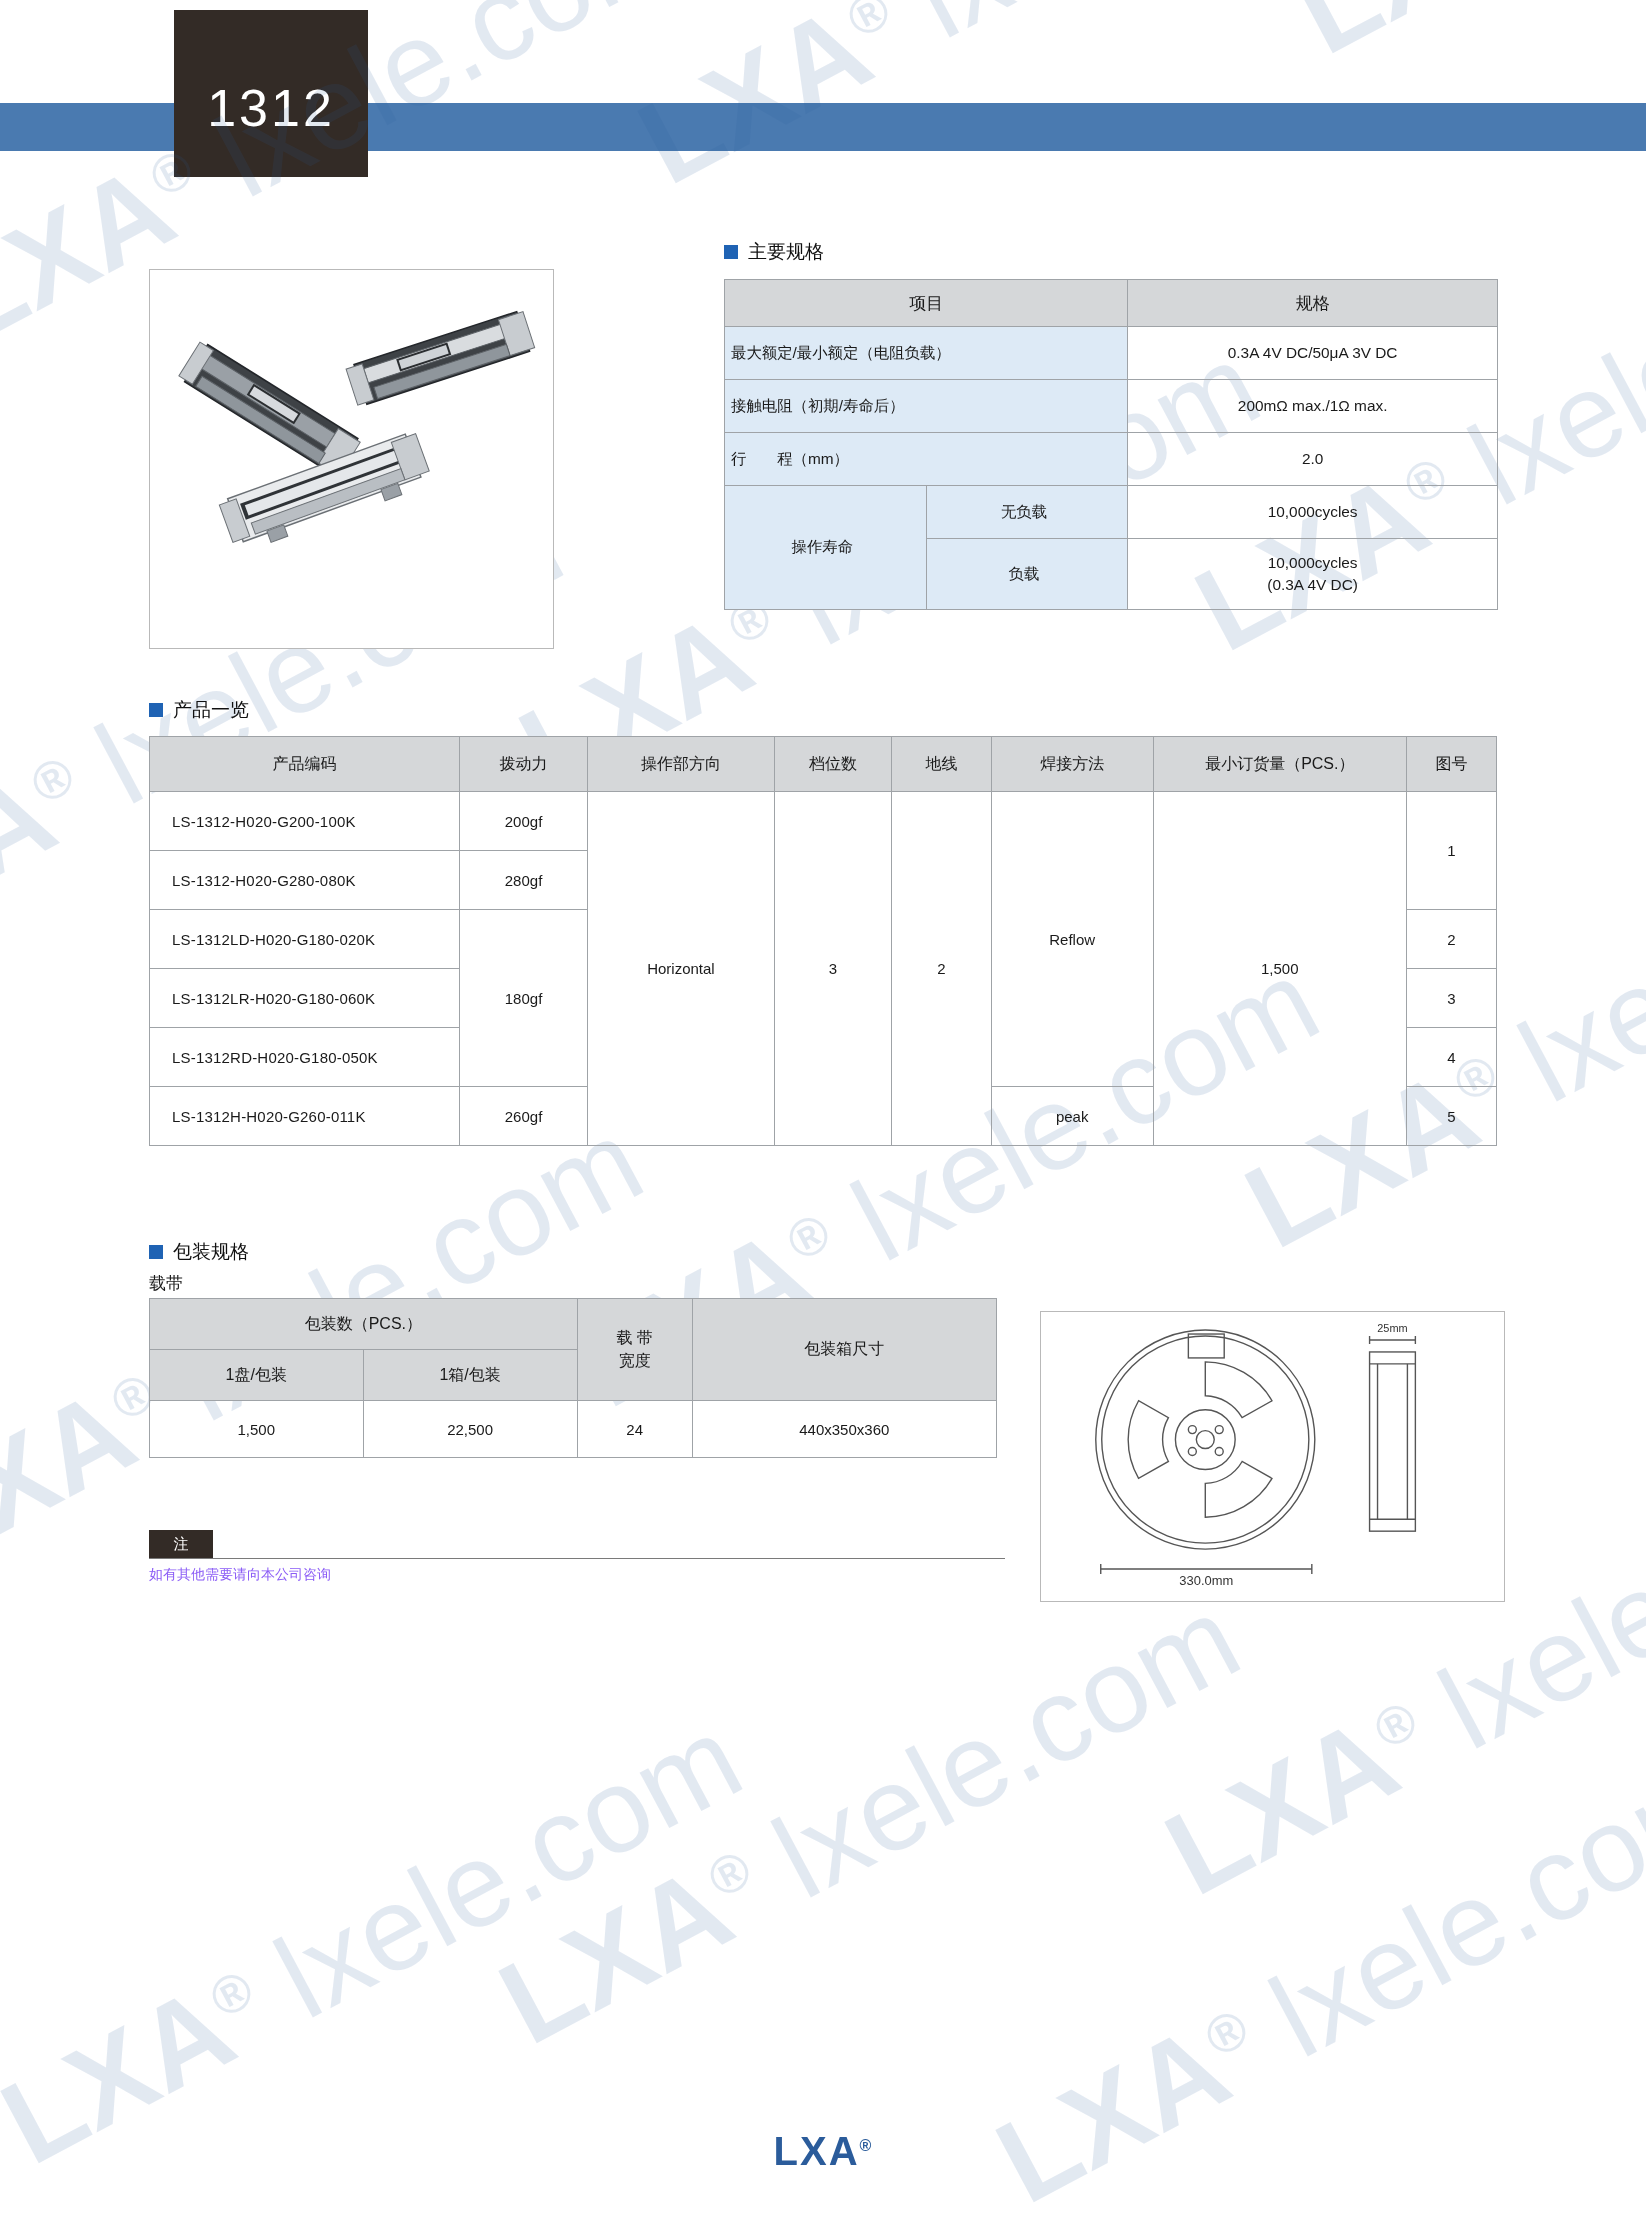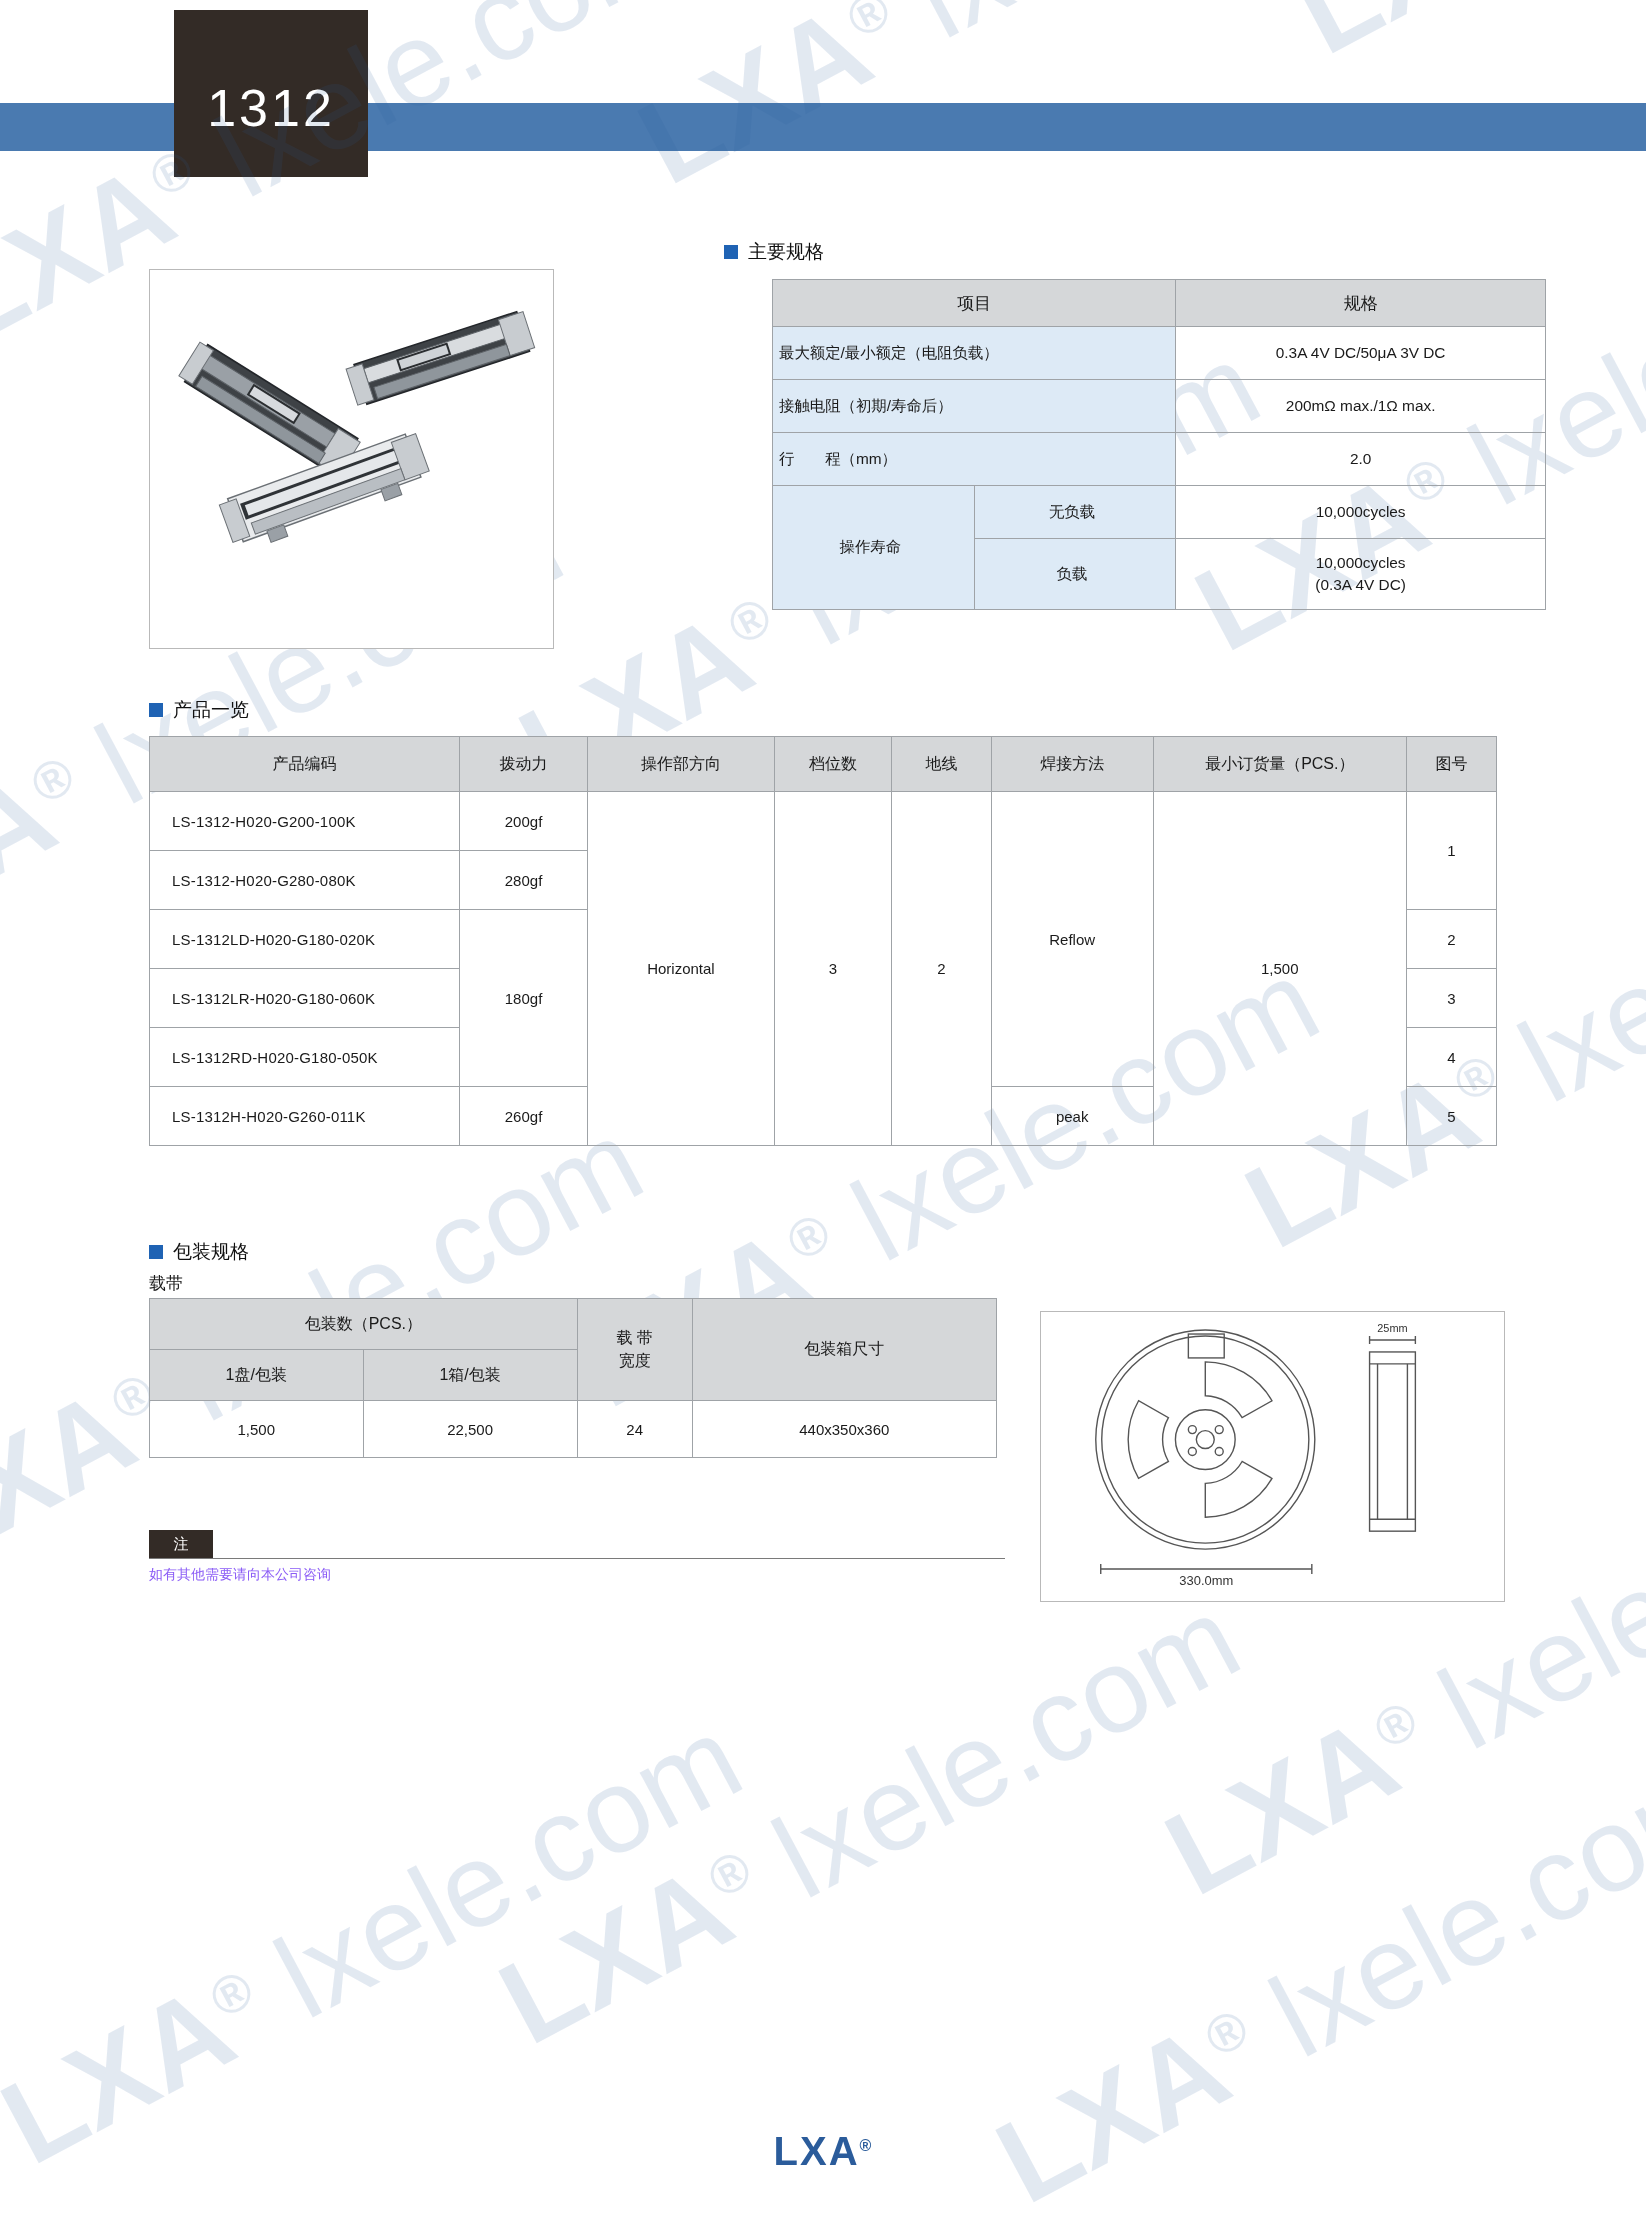--- a/index.html
+++ b/index.html
@@ -115,21 +115,21 @@
     padding: 0 6px;
   }
 
   
   .spec-wrap {
     position: absolute;
     left: 724px;
     top: 279px;
     z-index: 6;
   }
-  .spec-wrap table { width: 774px; margin-left: 48px; }
+  .spec-wrap table { width: 774px; }
   .spec-wrap .hd {
     background: #d5d7d9;
     height: 46px;
     font-size: 17px;
   }
   .spec-wrap .lbl {
     background: #ddeaf6;
     text-align: left;
     height: 52px;
     font-size: 15.4px;

